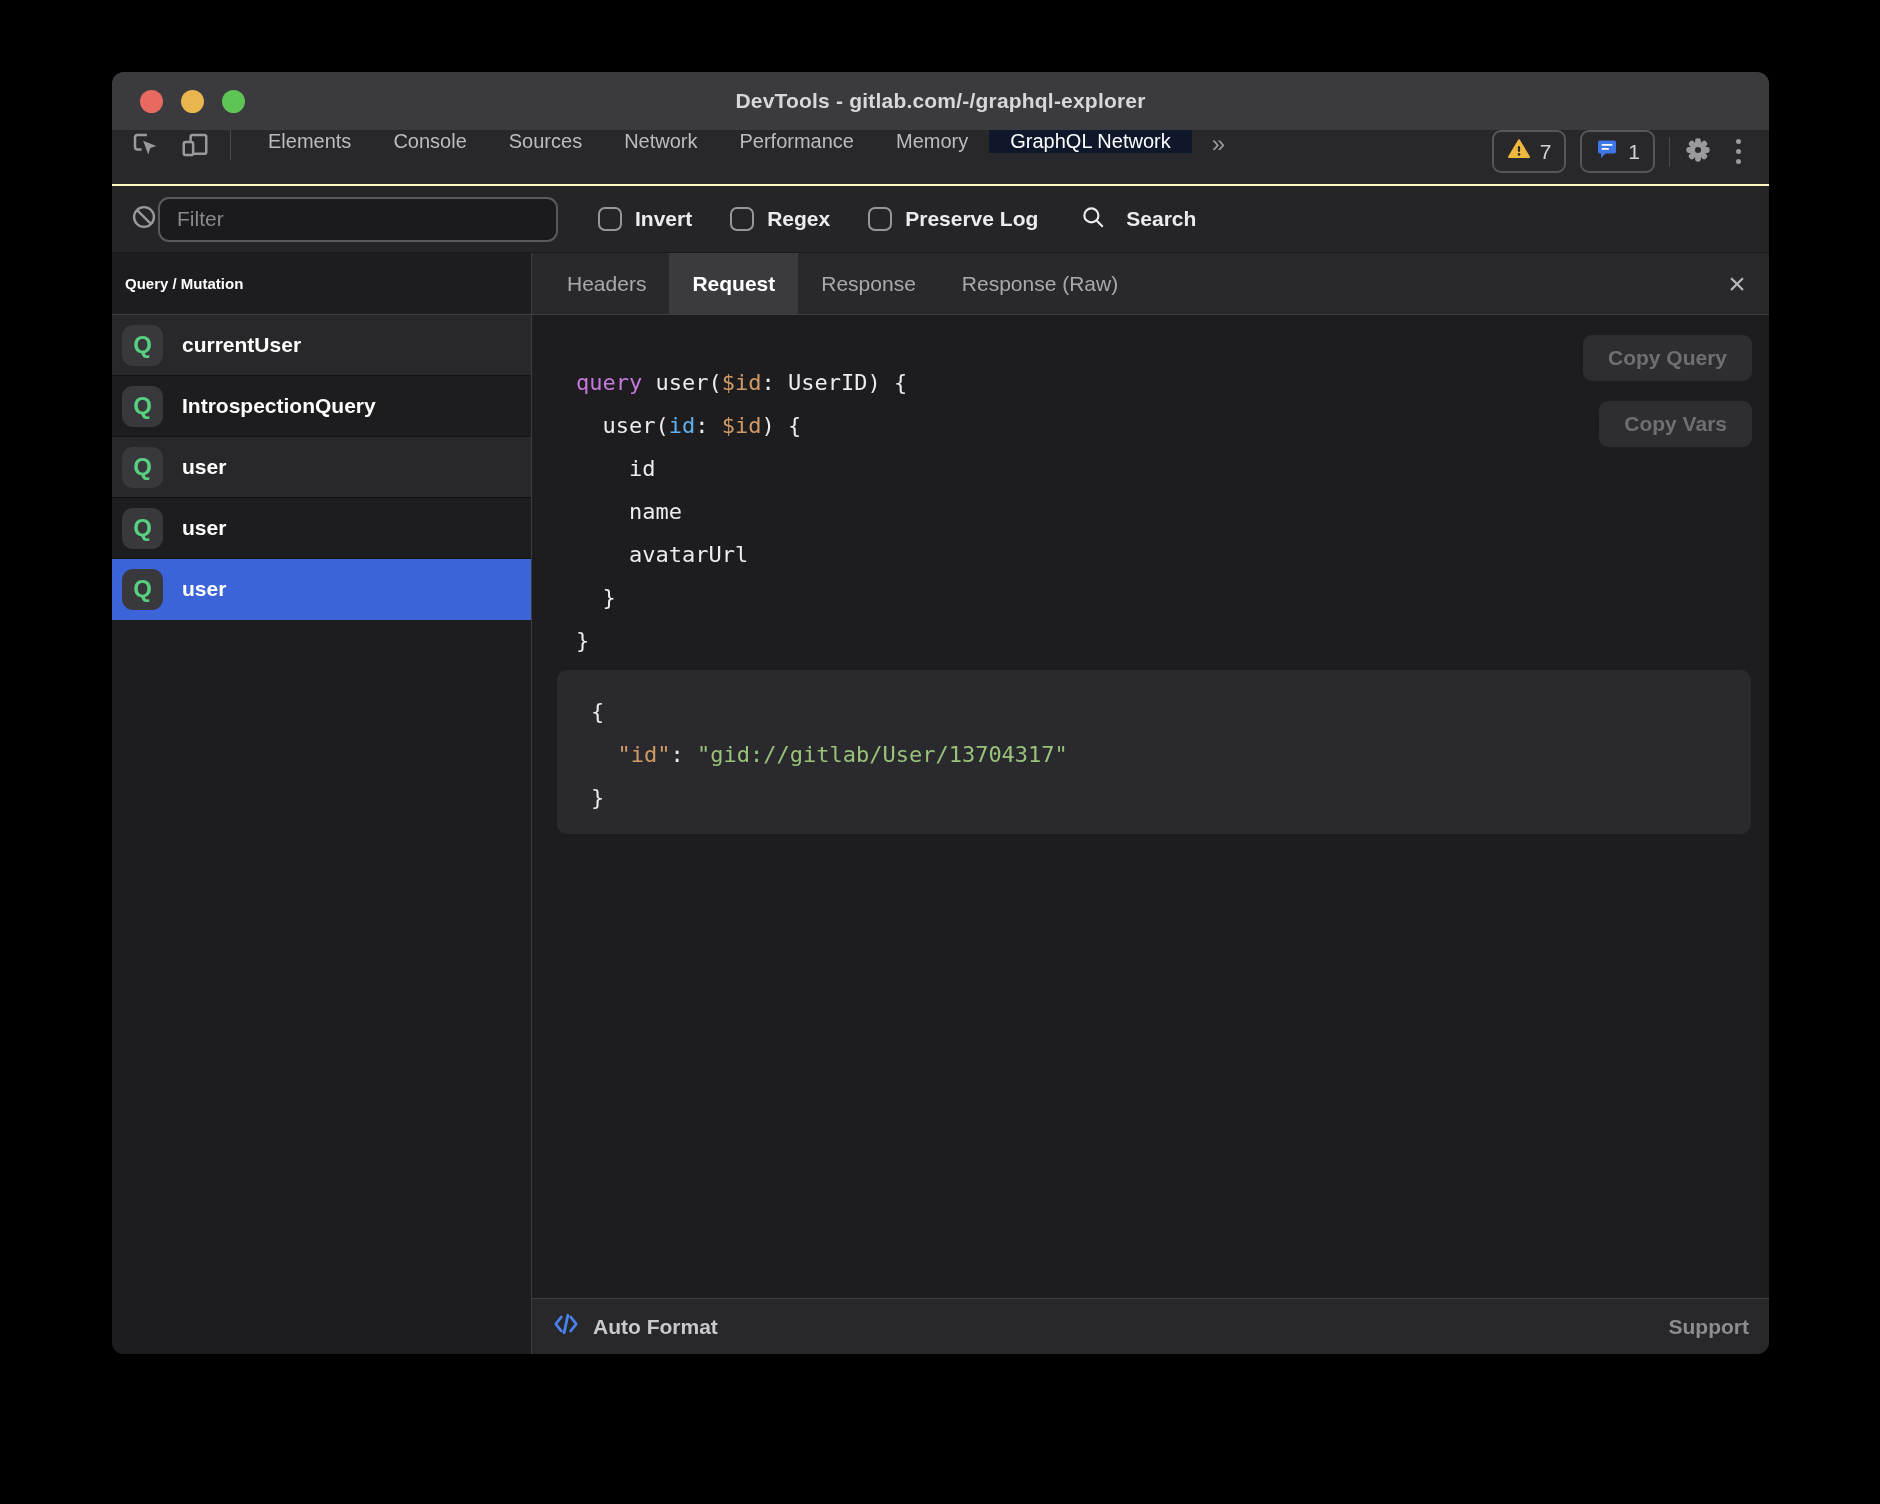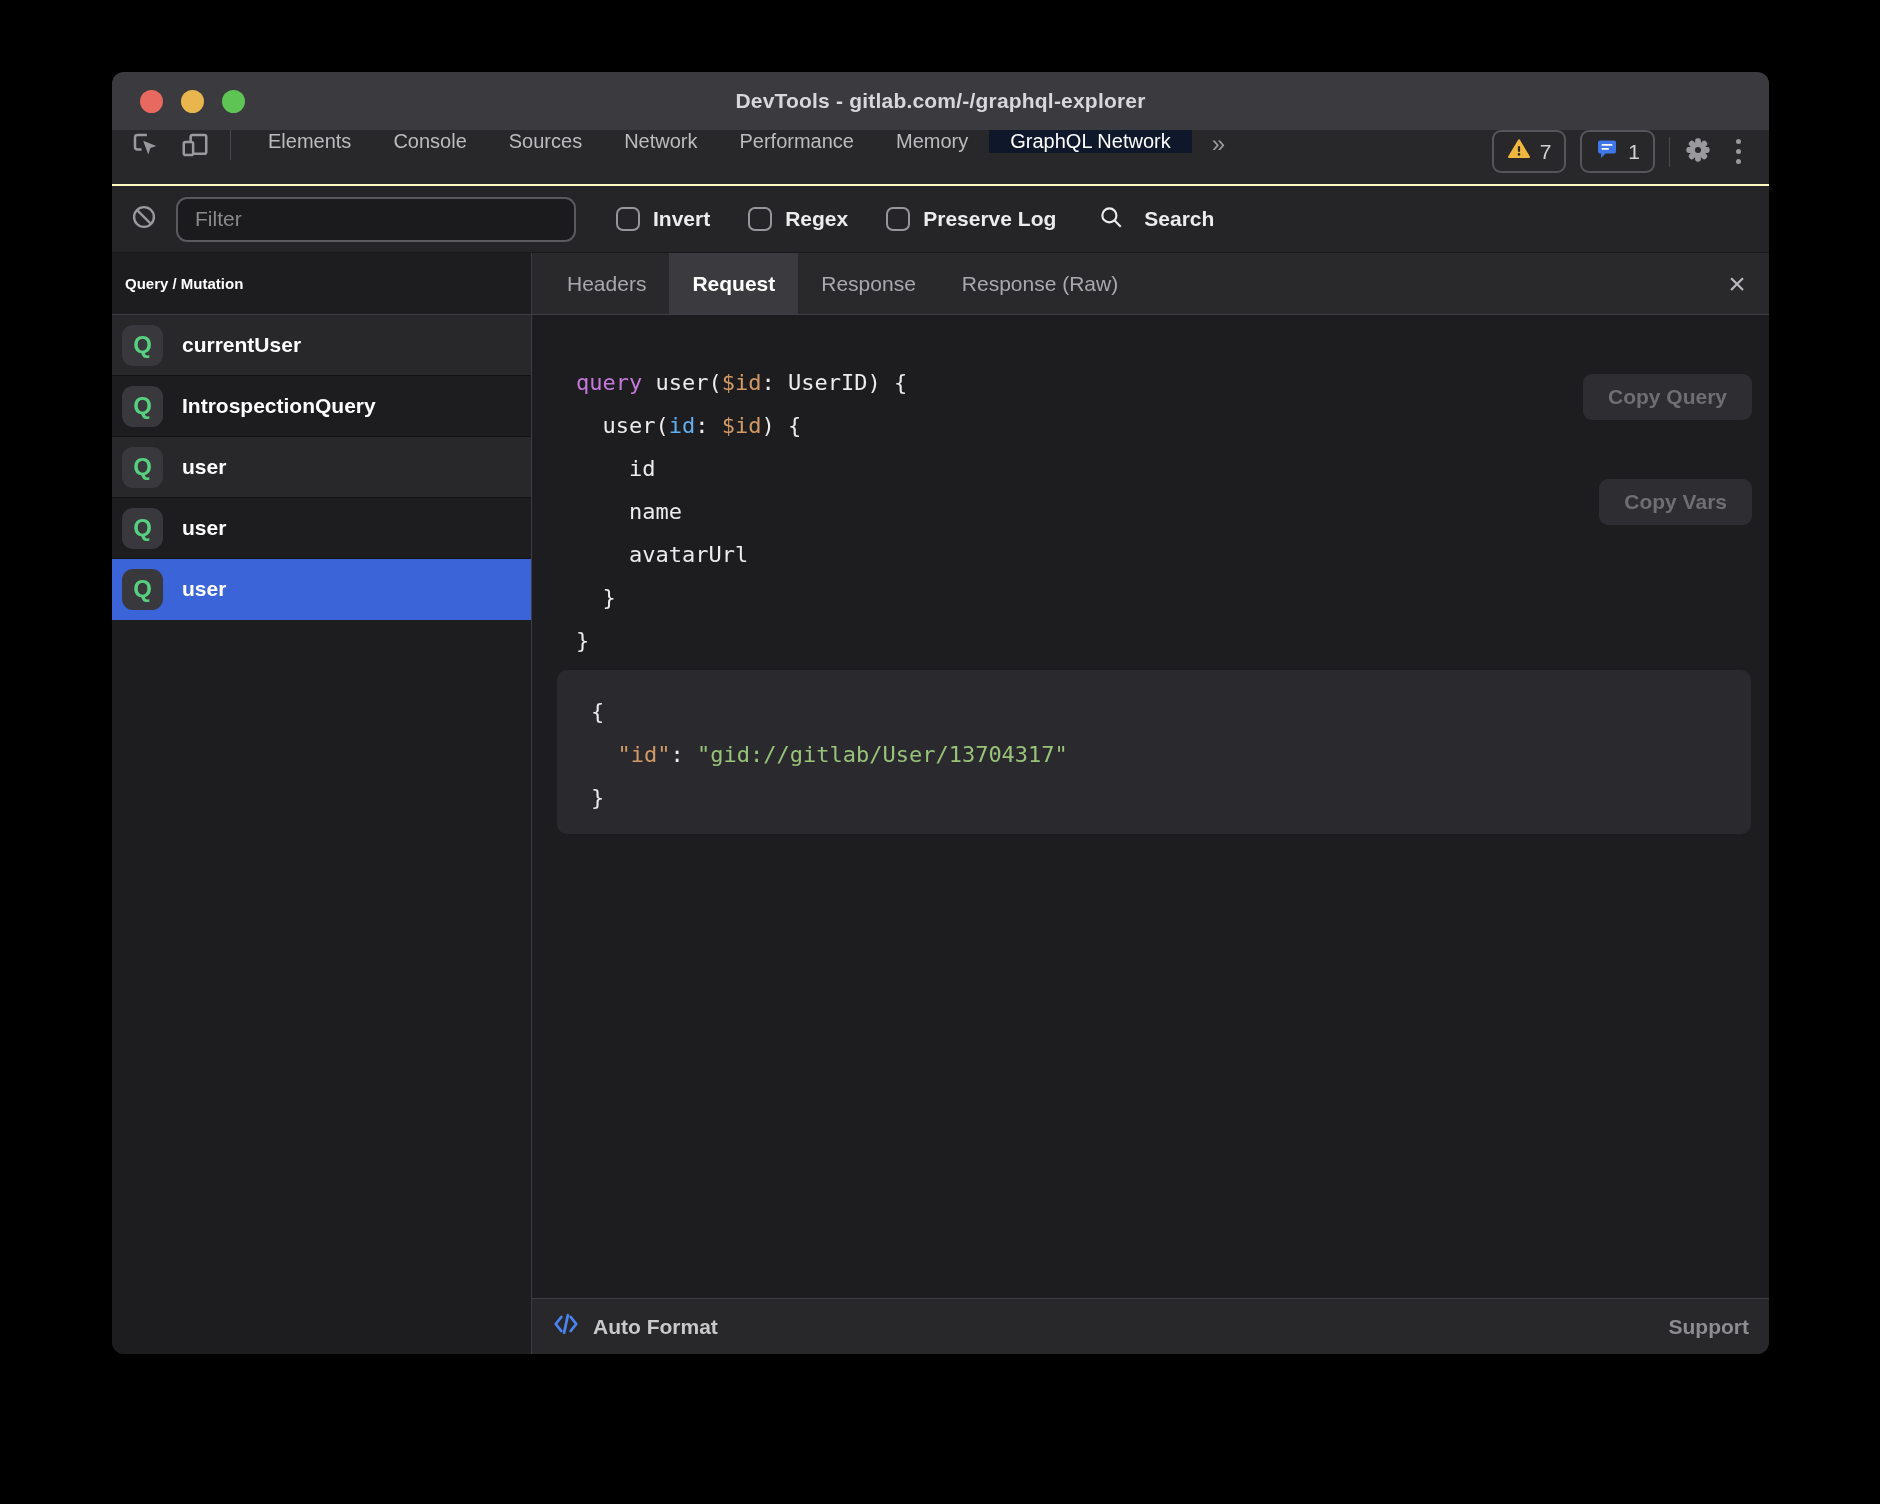--- a/index.html
+++ b/index.html
@@ -28,21 +28,21 @@
   .dt-tab.active { background:#0f172a; color:#fff; }
   .chevrons { display:flex; align-items:center; padding:0 20px; color:#9a9a9e; font-size:24px; }
   .tb-spacer { flex:1; }
   .tb-right { display:flex; align-items:center; gap:14px; padding-right:18px; }
   .badge { display:flex; align-items:center; gap:9px; border:2px solid #56565a; border-radius:9px; padding:5px 13px; color:#d2d2d5; font-size:21px; }
   .kebab { display:flex; flex-direction:column; gap:5px; padding:0 10px; }
   .kebab i { width:5px; height:5px; border-radius:50%; background:#9a9a9e; display:block; }
 
   
   .filterbar { height:67px; background:#252528; display:flex; align-items:center; padding:0 18px; flex:none; border-bottom:1px solid #19191b; }
-  .filter-input { width:400px; height:45px; margin-left:18px; background:#1b1b1d; border:2px solid #5a5a5e; border-radius:11px;
+  .filter-input { width:400px; height:45px; background:#1b1b1d; border:2px solid #5a5a5e; border-radius:11px;
     color:#e2e2e4; font-size:21px; padding:0 17px; outline:none; font-family:"Liberation Sans", sans-serif; }
   .filter-input::placeholder { color:#8a8a8d; }
   .chk-group { display:flex; align-items:center; gap:38px; margin-left:40px; }
   .chk { display:flex; align-items:center; gap:13px; color:#ececee; font-size:21px; font-weight:700; }
   .chk .box { width:24px; height:24px; border:2.5px solid #97979b; border-radius:7px; background:transparent; }
   .search { display:flex; align-items:center; gap:20px; margin-left:42px; color:#ececee; font-size:21px; font-weight:700; }
 
   
   .content { flex:1; display:flex; min-height:0; }
 
@@ -66,21 +66,21 @@
   .code { font-family:"DejaVu Sans Mono", monospace; font-size:22px; line-height:43px; color:var(--plain,#ececee); white-space:pre; }
   .request-code { position:absolute; left:44px; top:46px; }
   .tok-kw { color:var(--kw,#c678dd); }
   .tok-var { color:var(--var,#d19a66); }
   .tok-arg { color:var(--arg,#61afef); }
   .tok-key { color:var(--key,#d19a66); }
   .tok-str { color:var(--str,#98c379); }
   .tok-plain { color:var(--plain,#ececee); }
 
   .copy-stack { position:absolute; top:20px; right:17px; display:flex; flex-direction:column; align-items:flex-end; gap:20px; }
-  .copy-btn { background:#2e2e32; border:none; border-radius:9px; padding:11px 25px; color:#6f6f73; font-size:21px; font-weight:700; font-family:"Liberation Sans", sans-serif;margin-top:39px; }
+  .copy-btn { background:#2e2e32; border:none; border-radius:9px; padding:11px 25px; color:#6f6f73; font-size:21px; font-weight:700; font-family:"Liberation Sans", sans-serif; }
 
   .vars-box { position:absolute; left:25px; right:18px; top:355px; height:164px; background:#2a2a2e; border-radius:10px; padding:20px 0 0 34px; overflow:hidden; }
 
   .panel-footer { height:56px; flex:none; background:#28282b; border-top:1px solid #3e3e42; display:flex; align-items:center; justify-content:space-between; padding:0 20px; }
   .footer-left { display:flex; align-items:center; gap:13px; color:#c9c9cc; font-size:21px; font-weight:700; }
   .footer-right { color:#8d8d91; font-size:21px; font-weight:700; }
 </style>
 </head>
 <body style="--selection-blue: #3c64d9; --q-green: #57d07f; --accent-blue: #4a83f0; --warning-yellow: #f0b73f; --message-blue: #3f76e8; --kw: #c678dd; --var: #d19a66; --arg: #61afef; --key: #d19a66; --str: #98c379; --plain: #ececee;">
 

